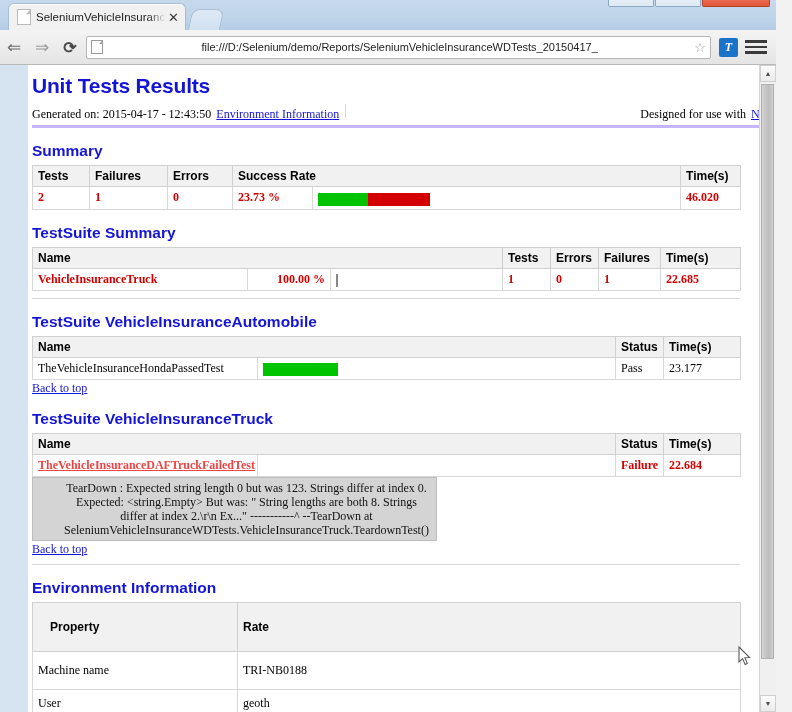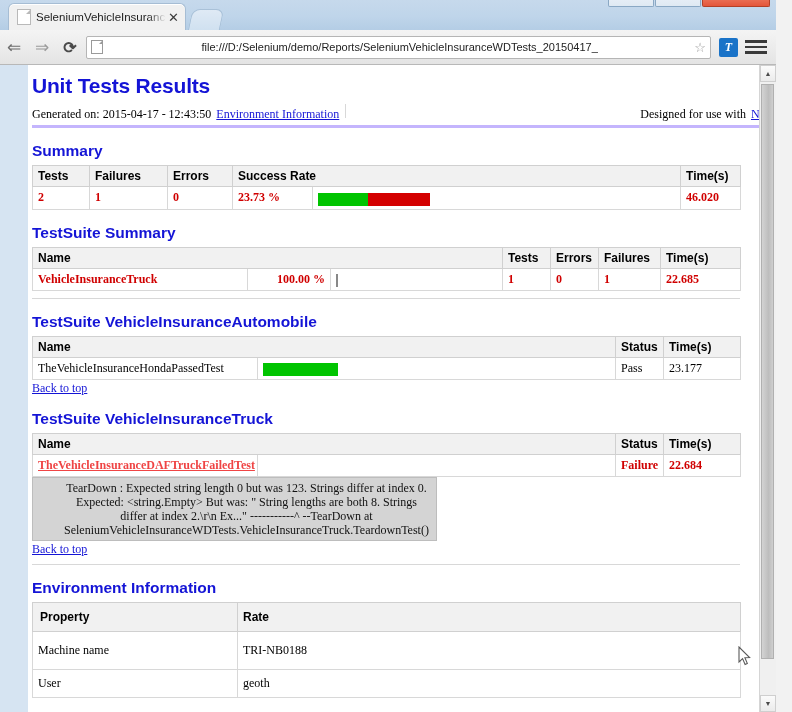--- a/index.html
+++ b/index.html
@@ -568,21 +568,21 @@
       <hr class="sep">
 
       <h2 class="rpt-h2">Environment Information</h2>
       <table class="rpt">
         <colgroup>
             <col style="width:205px">
             <col style="width:503px">
           </colgroup>
         <tbody>
             <tr>
-          <th style="padding:7px">Property</th>
+          <th style="padding:17px">Property</th>
           <th style="padding:5px">Rate</th>
         </tr>
         <tr>
           <td style="padding:11px 5px">Machine name</td>
           <td style="padding:6px 5px">TRI-NB0188</td>
         </tr>
         <tr>
           <td style="padding:6px 5px">User</td>
           <td style="padding:6px 5px">geoth</td>
         </tr>

